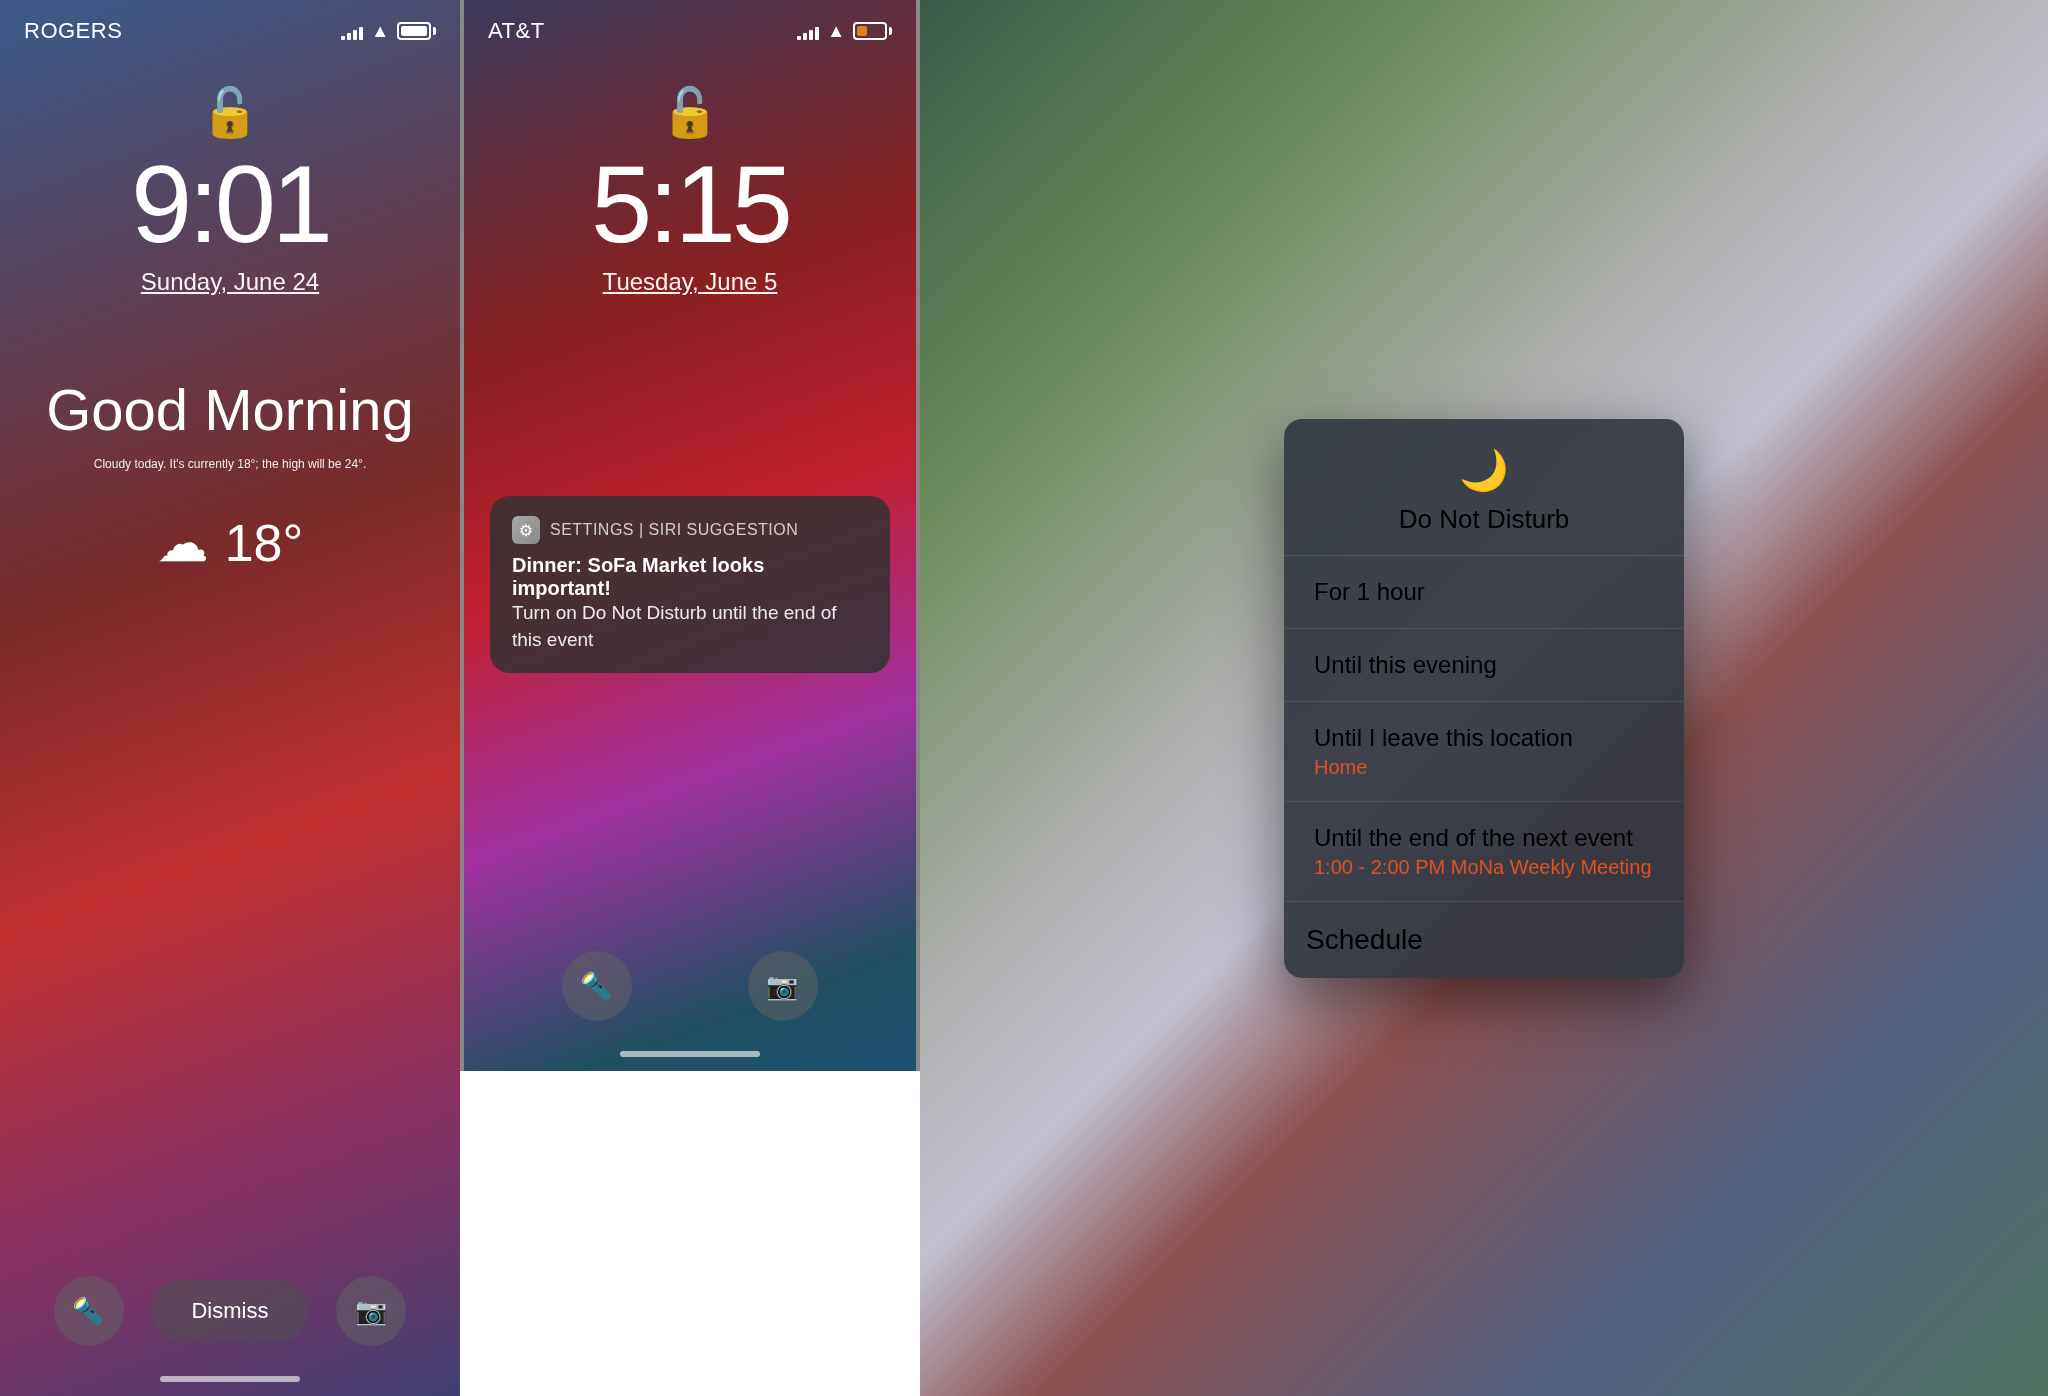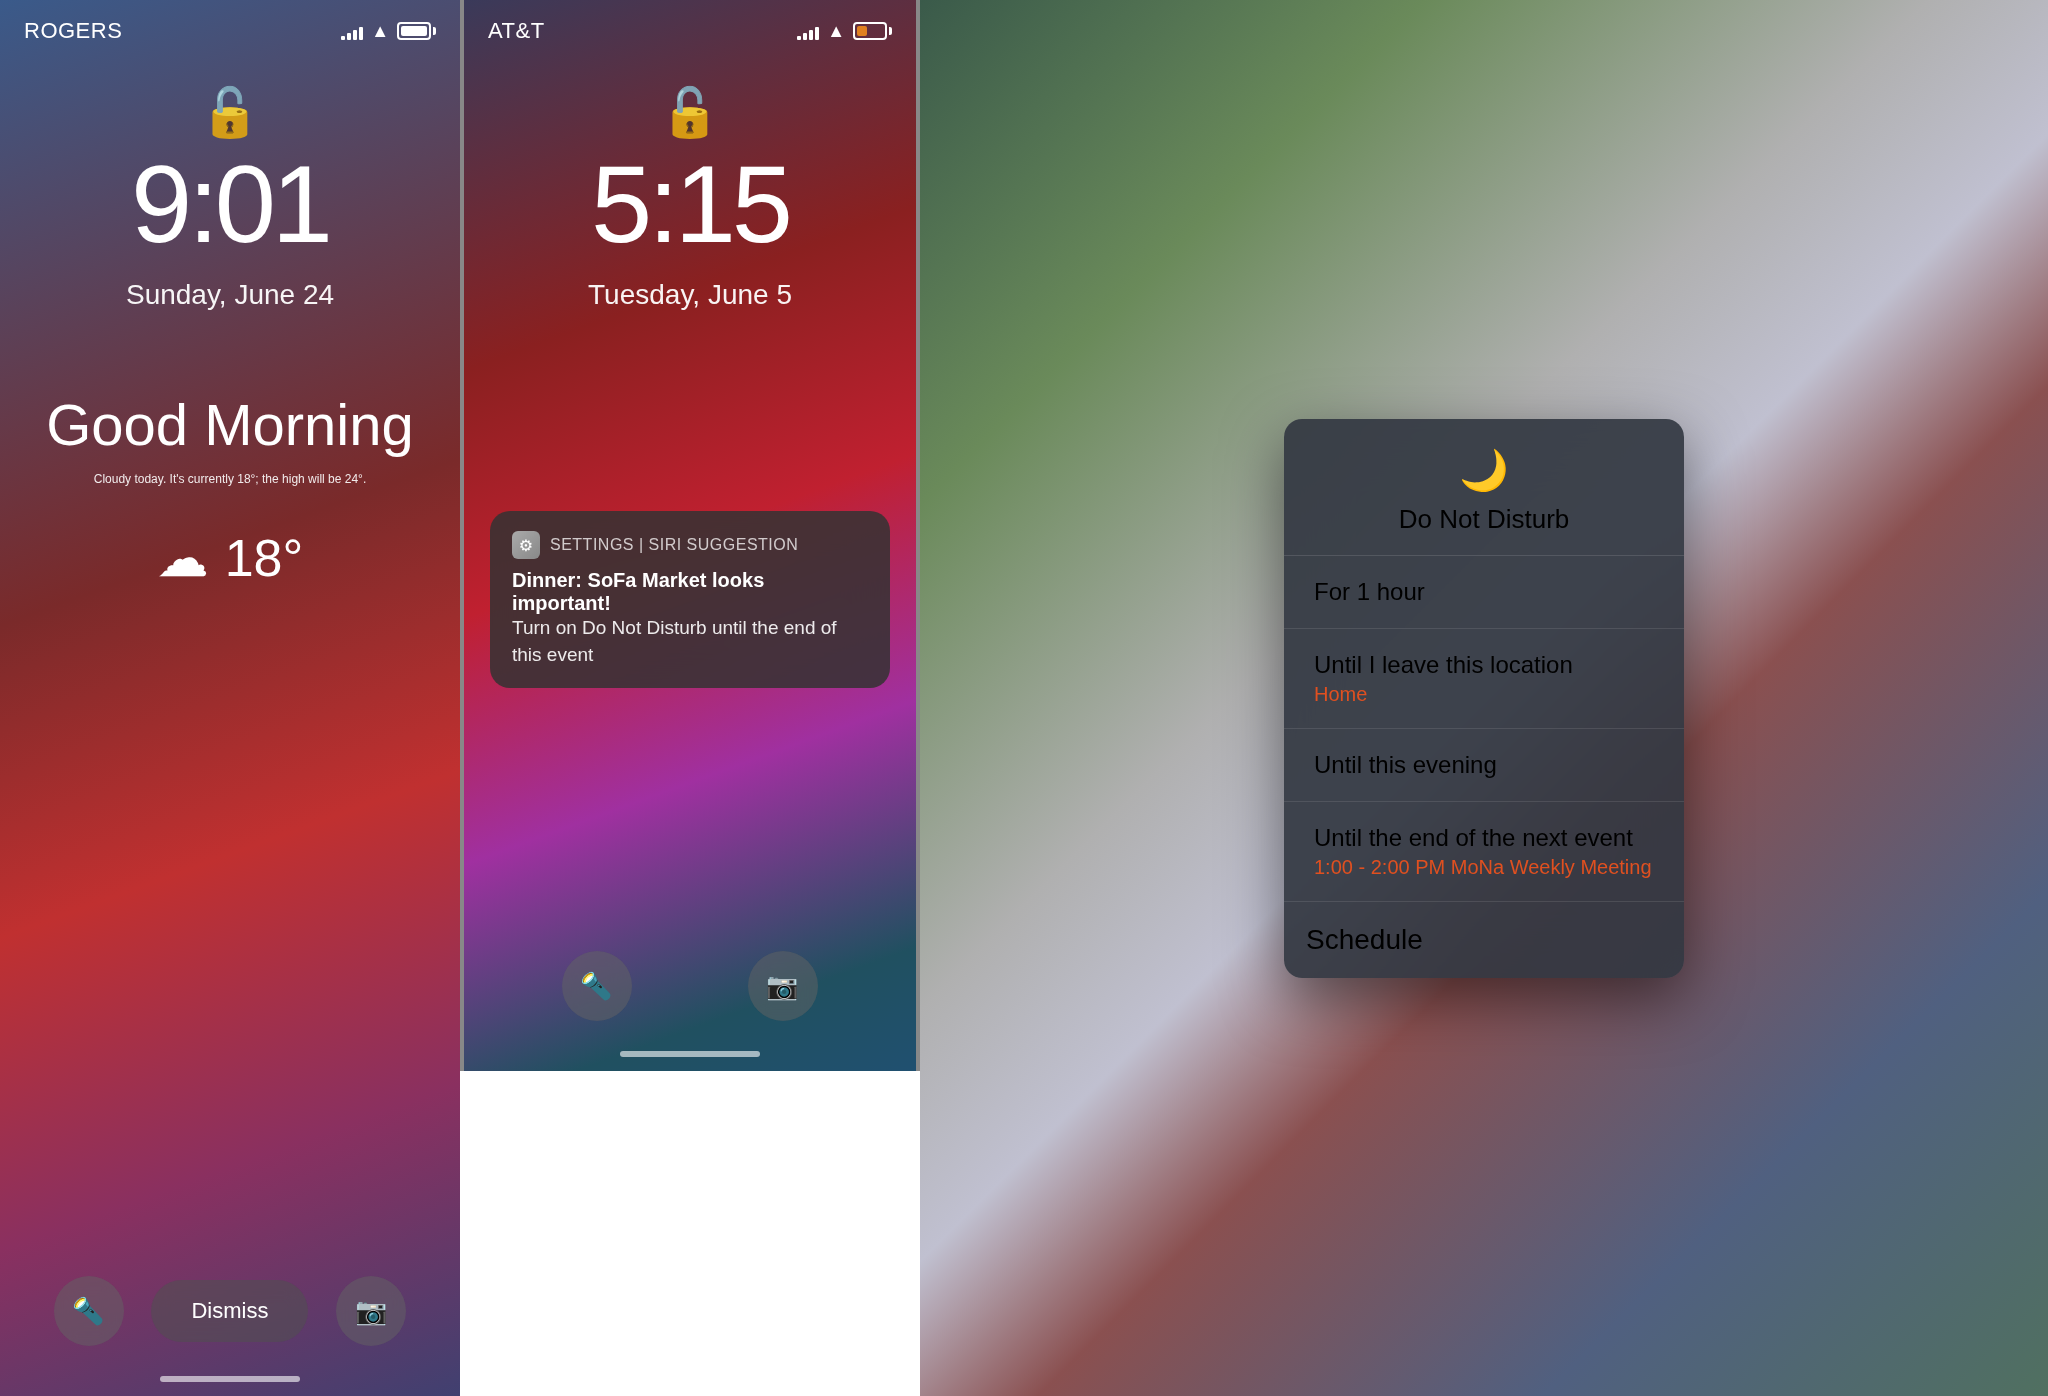--- a/index.html
+++ b/index.html
@@ -128,24 +128,25 @@
     
     .time-display {
       font-size: 110px;
       font-weight: 200;
       letter-spacing: -4px;
       line-height: 1;
       margin-top: 8px;
     }
 
     .date-display {
-      font-size: 28px;
-      font-weight: 400;
-      margin-top: 20px;
+      font-size: 24px;
+      font-weight: 400;
+      margin-top: 9px;
       opacity: 0.95;
+      text-decoration: underline;
     }
 
     
     .greeting-section {
       margin-top: 80px;
       text-align: center;
       padding: 0 30px;
     }
 
     .greeting-text {
@@ -427,26 +428,26 @@
     <div class="dnd-header">
       <span class="dnd-moon">🌙</span>
       <span class="dnd-title">Do Not Disturb</span>
     </div>
 
     <div class="dnd-option">
       <span>For 1 hour</span>
     </div>
 
     <div class="dnd-option">
+      <span>Until this evening</span>
+    </div>
+
+    <div class="dnd-option">
       <div>Until I leave this location</div>
       <div class="dnd-option-sub">Home</div>
-    </div>
-
-    <div class="dnd-option">
-      <span>Until this evening</span>
     </div>
 
     <div class="dnd-option">
       <div>Until the end of the next event</div>
       <div class="dnd-option-sub">1:00 - 2:00 PM MoNa Weekly Meeting</div>
     </div>
 
     <div class="dnd-schedule">
       <span>Schedule</span>
     </div>

